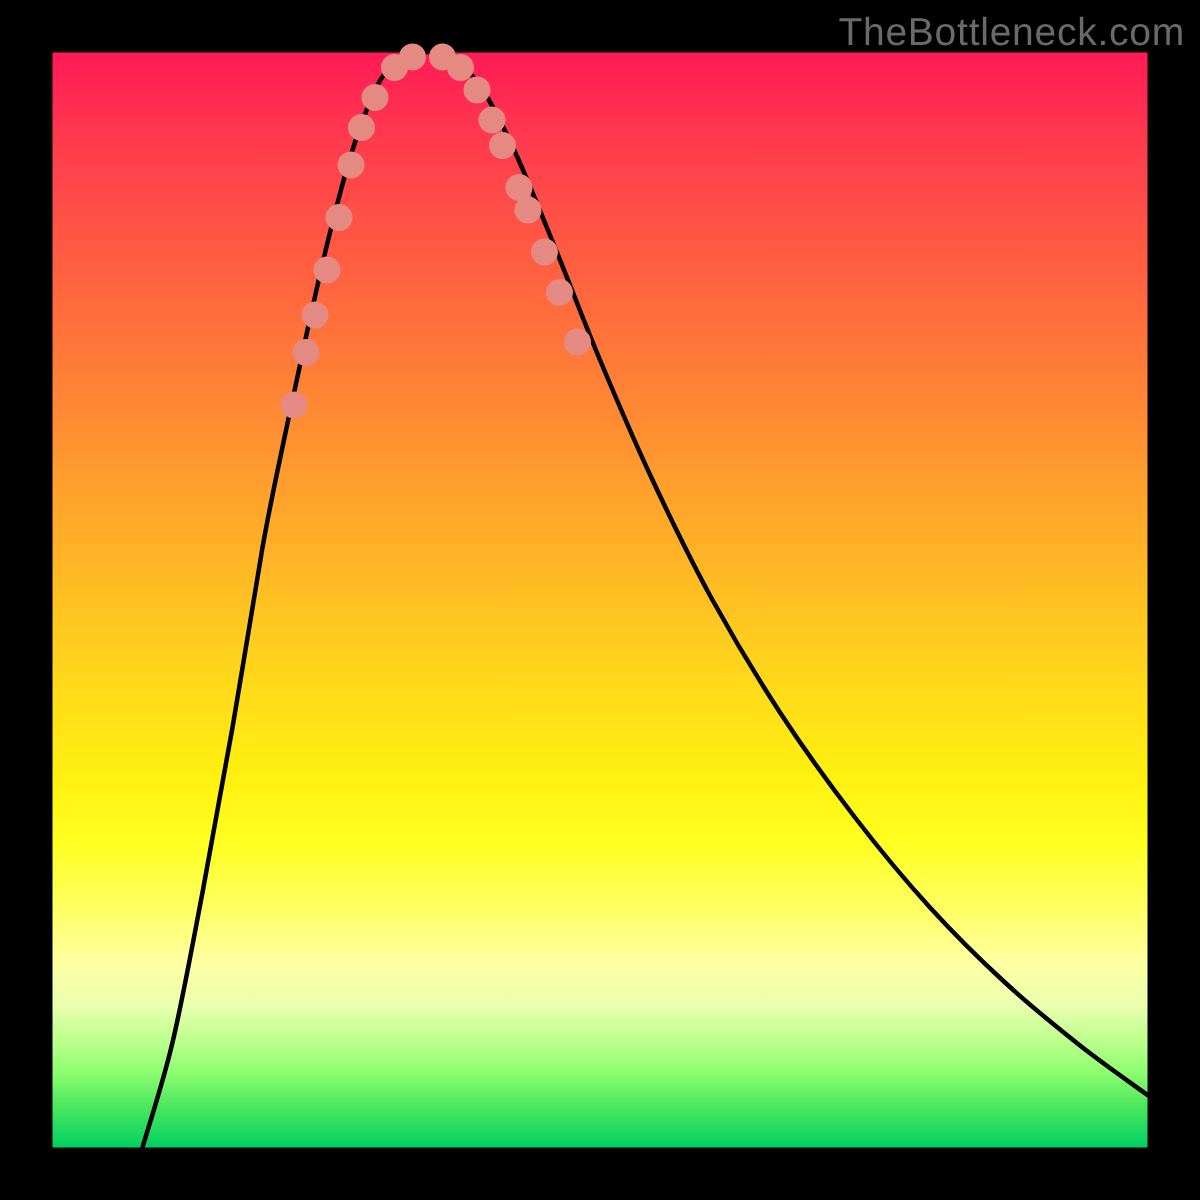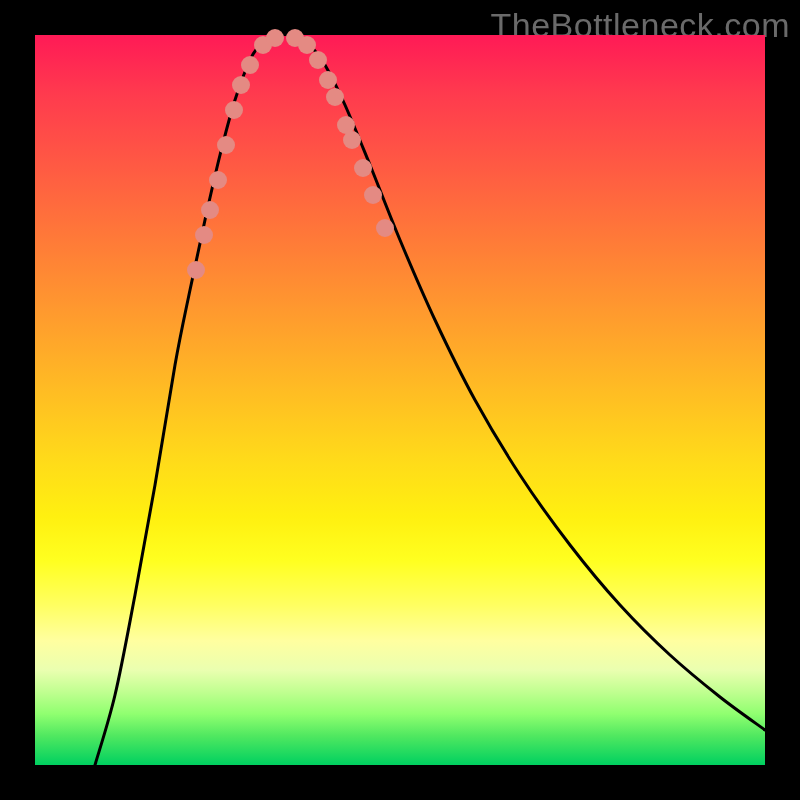--- a/index.html
+++ b/index.html
@@ -41,21 +41,21 @@
       #c0ff90 90%,
       #90ff70 93%,
       #50e860 96%,
       #00d060 100%);
   }
   .watermark {
     position: absolute;
     top: 6px;
     right: 10px;
     color: #6a6a6a;
-    font-size: 34px;
+    font-size: 26px;
     letter-spacing: 0.5px;
     font-weight: 500;
   }
   svg.curve {
     position: absolute;
     left: 0;
     top: 0;
     width: 730px;
     height: 730px;
     overflow: visible;

